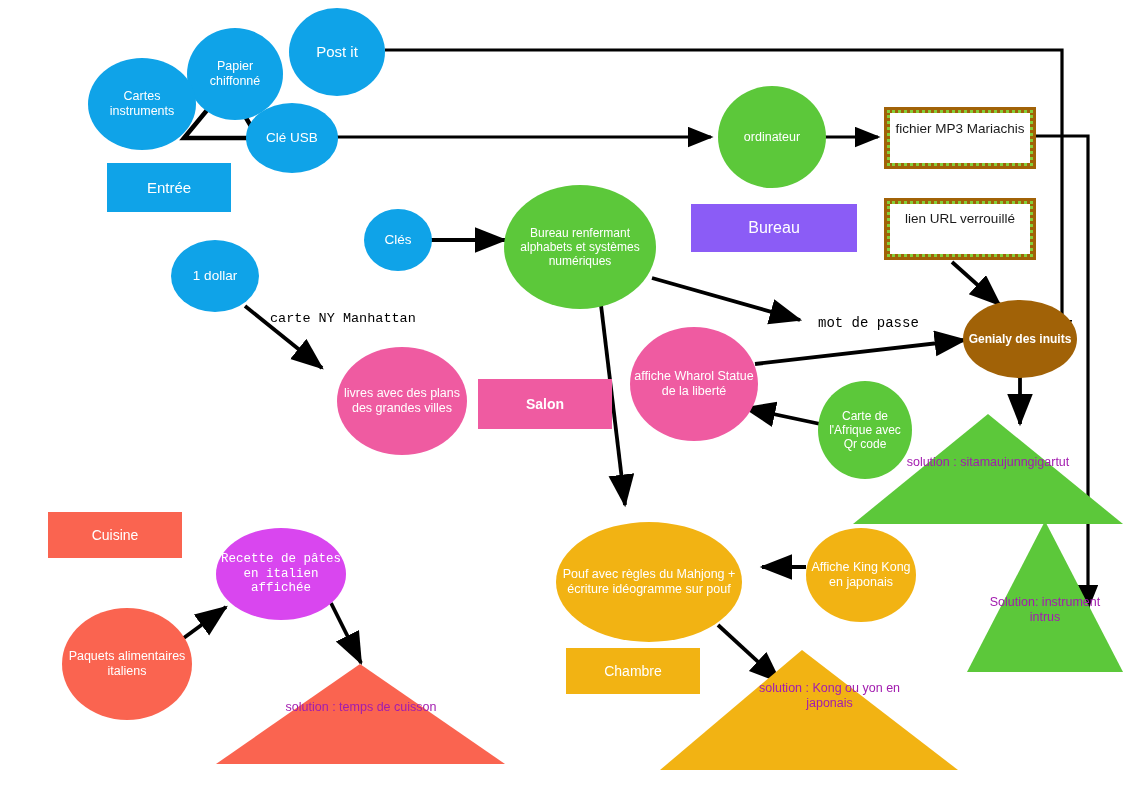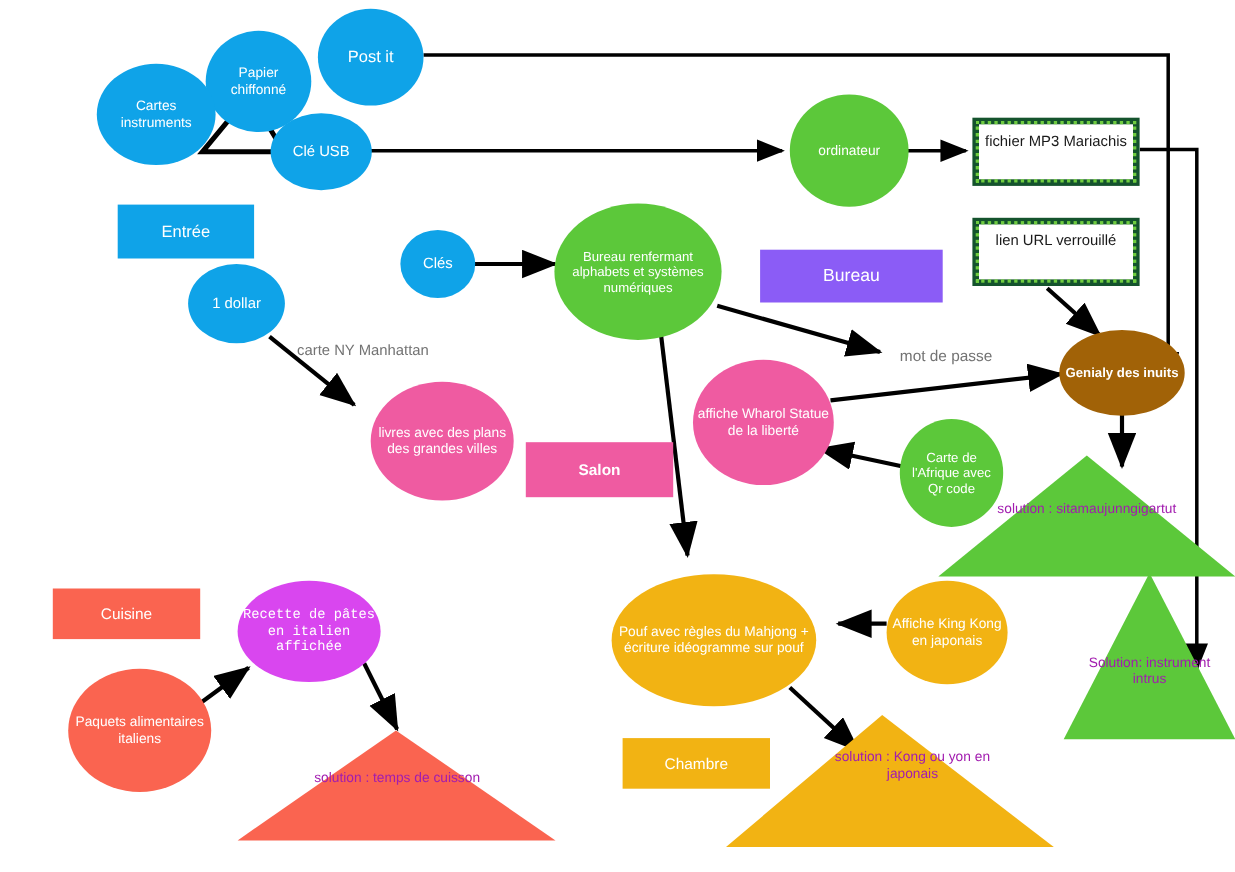--- a/index.html
+++ b/index.html
@@ -1,26 +1,26 @@
 <!DOCTYPE html>
 <html><head>
 <meta charset="utf-8">
 <style>
   html,body{margin:0;padding:0;background:#ffffff;}
   body{font-family:"Liberation Sans","DejaVu Sans",sans-serif;}
   #canvas{position:relative;width:1123px;height:793px;background:#fff;overflow:hidden;}
   .shape{position:absolute;display:flex;align-items:center;justify-content:center;text-align:center;color:#ffffff;box-sizing:border-box;line-height:1.18;}
   .ellipse{border-radius:50%;}
-  .rect{border-radius:0;margin-top:23px;}
+  .rect{border-radius:0;}
   .lbl{display:block;padding:0 4px;}
   .sketchbox{position:absolute;box-sizing:border-box;background:#ffffff;
-     border:6px solid #14532d;color:#1a1a1a;display:flex;align-items:flex-start;
+     border:6px solid #a16207;color:#1a1a1a;display:flex;align-items:flex-start;
      justify-content:center;text-align:center;line-height:1.2;}
   .sketchbox::before{content:"";position:absolute;inset:-3px;border:3px dotted #7fe244;opacity:.85;pointer-events:none;}
-  .plaintext{position:absolute;color:#737373;white-space:nowrap;}
+  .plaintext{position:absolute;color:#000000;white-space:nowrap;font-family:Liberation Mono, monospace;}
   svg.arrows{position:absolute;left:0;top:0;width:1123px;height:793px;pointer-events:none;}
   .tri-lbl{position:absolute;color:#a21caf;text-align:center;line-height:1.2;}
 </style>
 </head>
 <body>
 
 <div id="canvas">
 
   <svg class="arrows" viewBox="0 0 1123 793">
     <defs>

